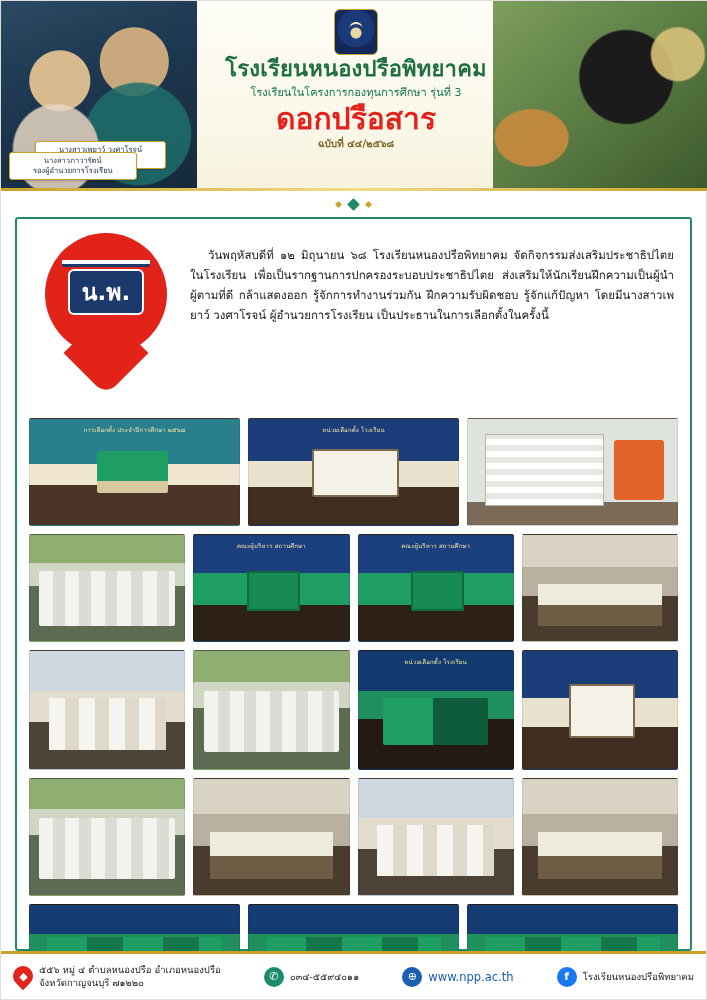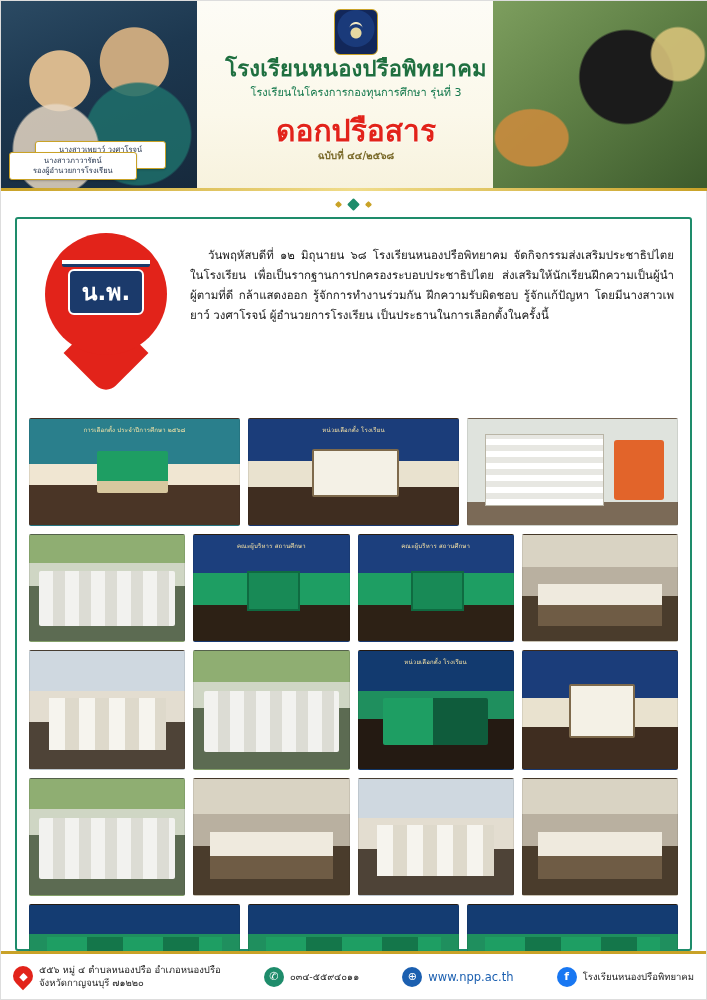--- a/index.html
+++ b/index.html
@@ -91,21 +91,21 @@
   .school-name {
     font-size: 22px; font-weight: bold; color: #1f6f3f;
     letter-spacing: .2px; line-height: 1.12;
     text-shadow: 0 1px 0 #fff;
   }
   .school-sub {
     font-size: 11px; color: #167a4e; margin-top: 1px;
   }
   .doc-title {
     font-size: 30px; font-weight: bold; color: #e2231a;
-    line-height: 1.05; margin-top: 14px;
+    line-height: 1.05; margin-top: 2px;
     text-shadow: 0 1px 0 #fff;
   }
   .doc-issue {
     font-size: 10px; color: #7a6a2a; margin-top: 2px; font-weight: bold;
   }
   .hdr-rule {
     position: absolute; left: 0; right: 0; bottom: 0; height: 3px;
     background: linear-gradient(90deg,#c9a227,#f0dc8a,#c9a227);
   }
 

